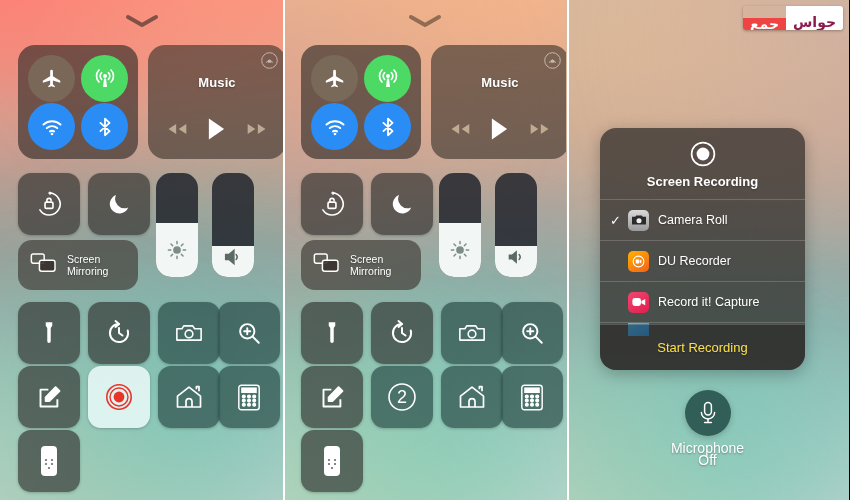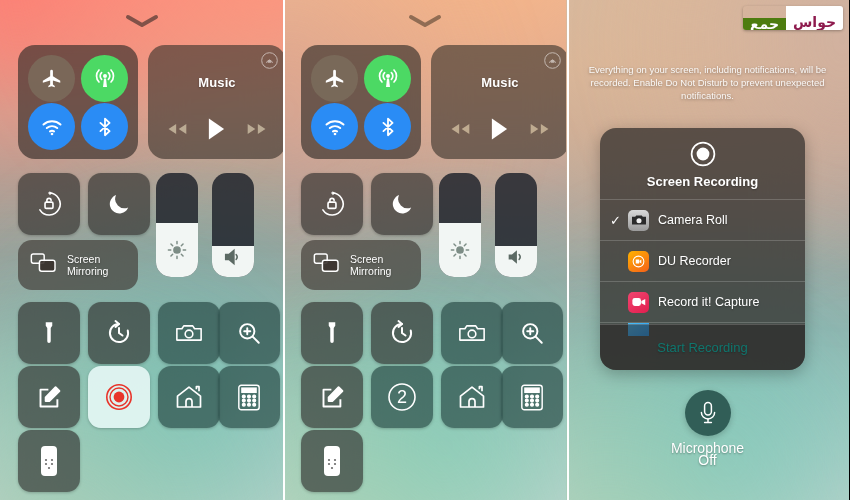--- a/index.html
+++ b/index.html
@@ -95,33 +95,33 @@
           padding-left:10px; border-top:1px solid rgba(255,255,255,.18); }
   .srow .chk { width:18px; color:#fff; font-size:13px; }
   .appicon { width:21px; height:21px; border-radius:5px; margin-right:9px; flex:0 0 auto;
              display:flex; align-items:center; justify-content:center; }
   .srow .slabel { color:#fff; font-size:12.5px; font-weight:500; text-shadow:0 1px 2px rgba(0,0,0,.3); }
   .srow.clip { height:14px; overflow:hidden; }
   .sheet-action { position:absolute; left:0; right:0; bottom:0; height:46px;
                   border-top:1px solid rgba(255,255,255,.18);
                   display:flex; align-items:center; justify-content:center;
                   background:rgba(36,33,31,.55); }
-  .sheet-action span { color:#0f766e; font-size:13px; font-weight:500; text-shadow:0 1px 2px rgba(0,0,0,.3); }
+  .sheet-action span { color:#fde047; font-size:13px; font-weight:500; text-shadow:0 1px 2px rgba(0,0,0,.3); }
 
   .mic-wrap { position:absolute; left:0; right:0; top:390px; text-align:center; }
   .mic-btn { width:46px; height:46px; border-radius:50%; margin:0 auto 6px;
              background:rgba(26,68,62,.80); display:flex; align-items:center; justify-content:center;
              box-shadow:0 2px 6px rgba(0,0,0,.2); }
   .mic-label { color:#fff; font-size:14px; line-height:12px; font-weight:500;
                text-shadow:0 1px 2px rgba(0,0,0,.35); }
 
   
   .logo { position:absolute; right:6px; top:6px; height:24px; display:flex;
           border-radius:3px; overflow:hidden; box-shadow:0 1px 3px rgba(0,0,0,.3); }
-  .logo .lr { background:#4d7c0f; color:#fff; display:flex; align-items:center;
+  .logo .lr { background:#ef4444; color:#fff; display:flex; align-items:center;
               padding:0 7px; font-size:14px; font-weight:700; font-family:"DejaVu Sans", sans-serif;margin-top:12px; }
   .logo .ll { background:#fff; color:#8e1b4e; display:flex; align-items:center;
               padding:16px 7px; font-size:14px; font-weight:700; font-family:"DejaVu Sans", sans-serif; }
 
   .count { color:#fff; font-size:18px; font-weight:400; }
   .divider { position:absolute; top:0; bottom:0; width:2px; background:#ffffff; z-index:5; }
 </style>
 </head>
 <body>
 
@@ -530,21 +530,20 @@
         <div class="l b"></div>
         <div class="l c"></div>
         <div class="l d"></div>
     </div>
 
     <div class="logo">
       <div class="lr">جمع</div>
       <div class="ll">حواس</div>
     </div>
 
-    <div class="p3-note">Everything on your screen, including notifications, will be recorded. Enable Do Not Disturb to prevent unexpected notifications.</div>
 
     <div class="sheet">
       <div class="sheet-head">
         <div class="rec-ring">
           <svg width="26" height="26" viewBox="0 0 26 26">
               <circle cx="13" cy="13" r="11.4" fill="none" stroke="#fff" stroke-width="1.7"></circle>
               <circle cx="13" cy="13" r="6.4" fill="#fff"></circle>
             </svg>
         </div>
         <div class="sheet-title">Screen Recording</div>

